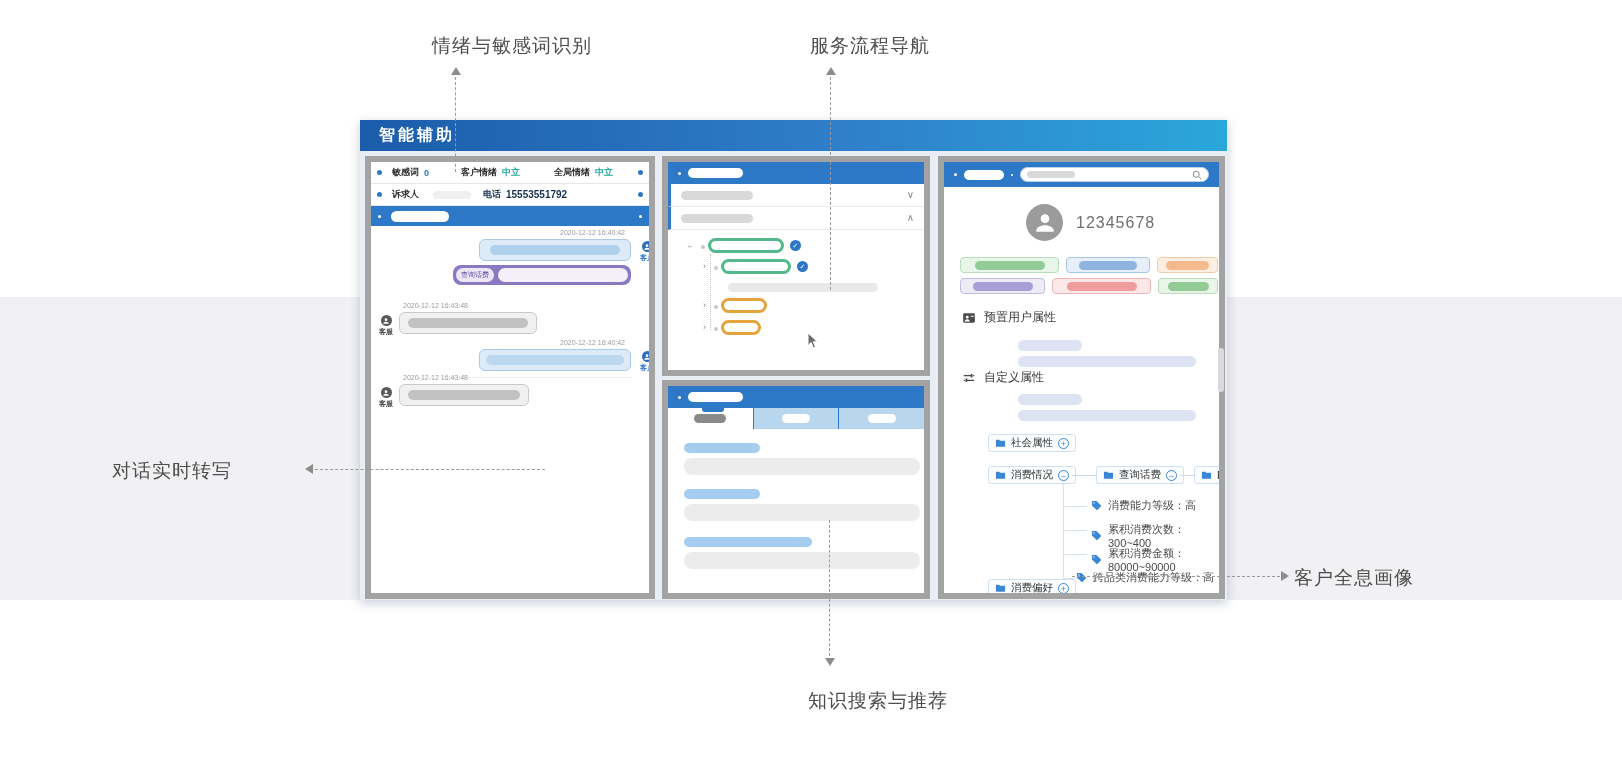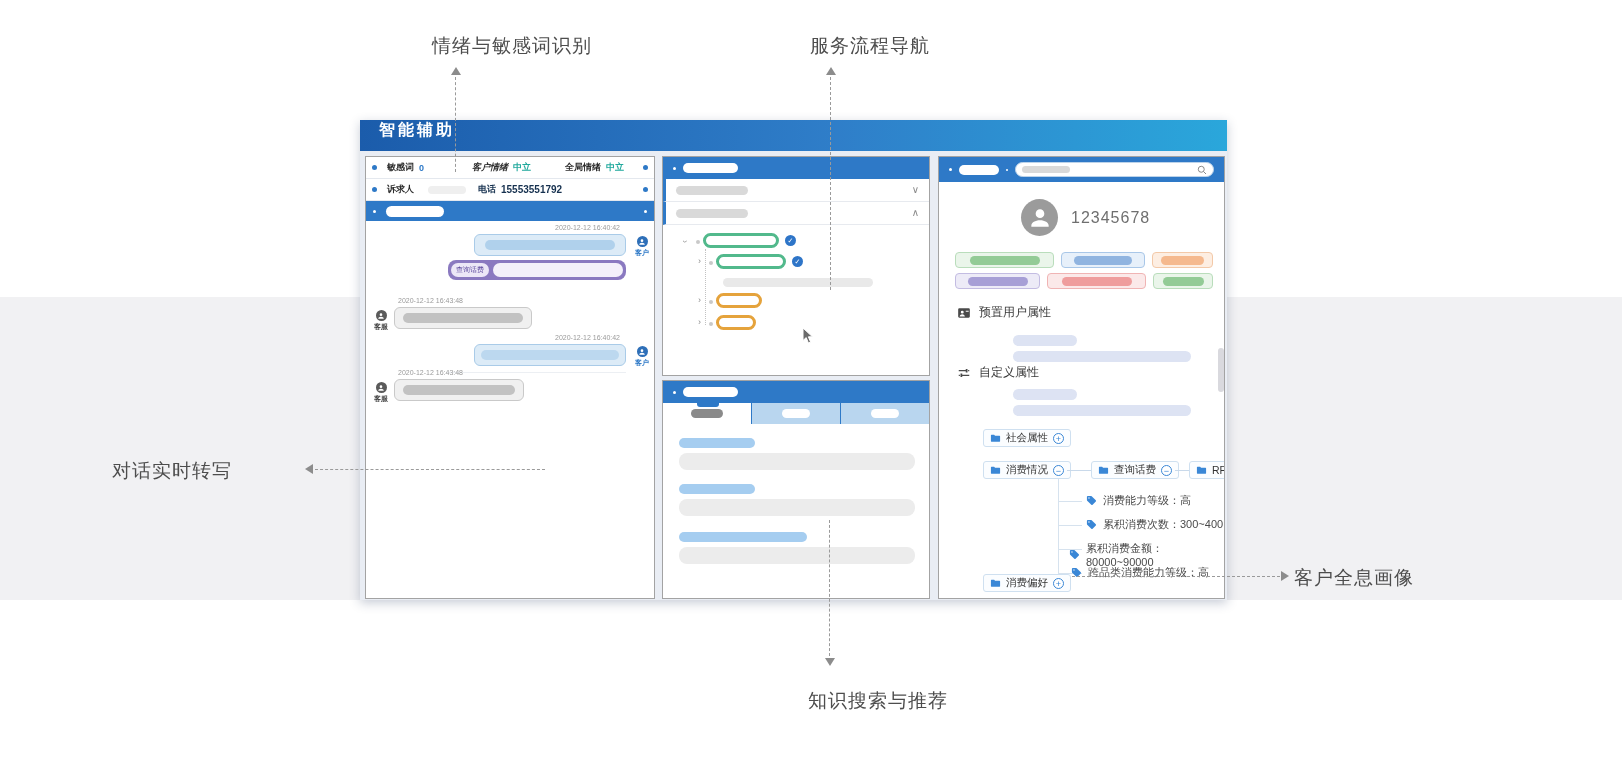--- a/index.html
+++ b/index.html
@@ -11,23 +11,23 @@
   .anno{font-size:19px;color:#4d4d4d;letter-spacing:1px;z-index:60;}
   .dashv{width:0;border-left:1.5px dashed #9a9a9a;z-index:55;}
   .dashh{height:0;border-top:1.5px dashed #9a9a9a;z-index:55;}
   .tri{width:0;height:0;z-index:56;}
   .tri.up{border-left:5px solid transparent;border-right:5px solid transparent;border-bottom:8px solid #8c8c8c;}
   .tri.down{border-left:5px solid transparent;border-right:5px solid transparent;border-top:8px solid #8c8c8c;}
   .tri.left{border-top:5px solid transparent;border-bottom:5px solid transparent;border-right:8px solid #8c8c8c;}
   .tri.right{border-top:5px solid transparent;border-bottom:5px solid transparent;border-left:8px solid #8c8c8c;}
   
   .window{left:360px;top:120px;width:867px;height:480px;background:#e9edf4;box-shadow:0 3px 10px rgba(30,50,90,.25);z-index:10;}
-  .whead{left:0;top:0;width:867px;height:31px;background:linear-gradient(90deg,#1b5cab 0%,#2f7ec9 55%,#2aa7db 100%);display:flex;align-items:flex-start;}
+  .whead{left:0;top:0;width:867px;height:31px;background:linear-gradient(90deg,#1b5cab 0%,#2f7ec9 55%,#2aa7db 100%);display:flex;align-items:center;}
   .wtitle{color:#fff;font-size:16px;font-weight:bold;letter-spacing:3px;padding-left:19px;}
-  .panel{background:#fff;border:1px solid #a3a3a3;box-sizing:border-box;overflow:hidden;}
+  .panel{background:#fff;border:6px solid #a3a3a3;box-sizing:border-box;overflow:hidden;}
   .phead{height:22px;background:#2e79c7;display:flex;align-items:center;gap:7px;padding:0 10px;}
   .dotw{background:#fff;border-radius:50%;flex:none;}
   .pillw{background:#fff;border-radius:6px;flex:none;}
   .pillg{background:#d9d9d9;border-radius:5px;flex:none;}
   
   .lrow{height:21px;border-bottom:1px solid #e4e8ee;display:flex;align-items:center;font-size:9px;color:#2b2b2b;font-weight:bold;position:relative;}
   .bdot{width:5px;height:5px;border-radius:50%;background:#2e79c7;flex:none;}
   .teal{color:#21a99d;}
   .blue{color:#2e79c7;}
   .lbar{height:20px;background:#2e79c7;display:flex;align-items:center;position:relative;}
@@ -115,21 +115,21 @@
 
     <div class="abs whead">
       <div class="wtitle">智能辅助</div>
     </div>
 
     <div class="abs panel" style="left:5px;top:36px;width:290px;height:443px;">
       <div class="lrow">
         <span class="bdot" style="margin-left:6px;"></span>
         <span style="margin-left:10px;">敏感词</span>
         <span class="blue" style="margin-left:5px;">0</span>
-        <span style="margin-left:48px;font-style:italic;">客户情绪</span>
+        <span style="margin-left:32px;">客户情绪</span>
         <span class="teal" style="margin-left:5px;">中立</span>
         <span style="margin-left:34px;">全局情绪</span>
         <span class="teal" style="margin-left:5px;">中立</span>
         <span class="bdot" style="margin-left:auto;margin-right:6px;"></span>
       </div>
       <div class="lrow">
         <span class="bdot" style="margin-left:6px;"></span>
         <span style="margin-left:10px;">诉求人</span>
         <span style="margin-left:14px;width:38px;height:8px;background:#efefef;border-radius:4px;"></span>
         <span style="margin-left:12px;color:#16314f;">电话</span>
@@ -372,21 +372,21 @@
             <path d="M21.4 11.6l-9-9A2 2 0 0 0 11 2H4a2 2 0 0 0-2 2v7c0 .5.2 1 .6 1.4l9 9c.8.8 2 .8 2.8 0l7-7c.8-.8.8-2 0-2.8zM6.5 8A1.5 1.5 0 1 1 8 6.5 1.5 1.5 0 0 1 6.5 8z"></path>
           </svg>
         <span>消费能力等级：高</span>
       </div>
       <div class="abs tagln" style="left:147px;top:360px;">
         <svg viewBox="0 0 24 24">
             <path d="M21.4 11.6l-9-9A2 2 0 0 0 11 2H4a2 2 0 0 0-2 2v7c0 .5.2 1 .6 1.4l9 9c.8.8 2 .8 2.8 0l7-7c.8-.8.8-2 0-2.8zM6.5 8A1.5 1.5 0 1 1 8 6.5 1.5 1.5 0 0 1 6.5 8z"></path>
           </svg>
         <span>累积消费次数：300~400</span>
       </div>
-      <div class="abs tagln" style="left:130px;top:384px;">
+      <div class="abs tagln" style="left:147px;top:384px;">
         <svg viewBox="0 0 24 24">
             <path d="M21.4 11.6l-9-9A2 2 0 0 0 11 2H4a2 2 0 0 0-2 2v7c0 .5.2 1 .6 1.4l9 9c.8.8 2 .8 2.8 0l7-7c.8-.8.8-2 0-2.8zM6.5 8A1.5 1.5 0 1 1 8 6.5 1.5 1.5 0 0 1 6.5 8z"></path>
           </svg>
         <span>累积消费金额：80000~90000</span>
       </div>
       <div class="abs tagln" style="left:132px;top:408px;">
         <svg viewBox="0 0 24 24">
             <path d="M21.4 11.6l-9-9A2 2 0 0 0 11 2H4a2 2 0 0 0-2 2v7c0 .5.2 1 .6 1.4l9 9c.8.8 2 .8 2.8 0l7-7c.8-.8.8-2 0-2.8zM6.5 8A1.5 1.5 0 1 1 8 6.5 1.5 1.5 0 0 1 6.5 8z"></path>
           </svg>
         <span>跨品类消费能力等级：高</span>

